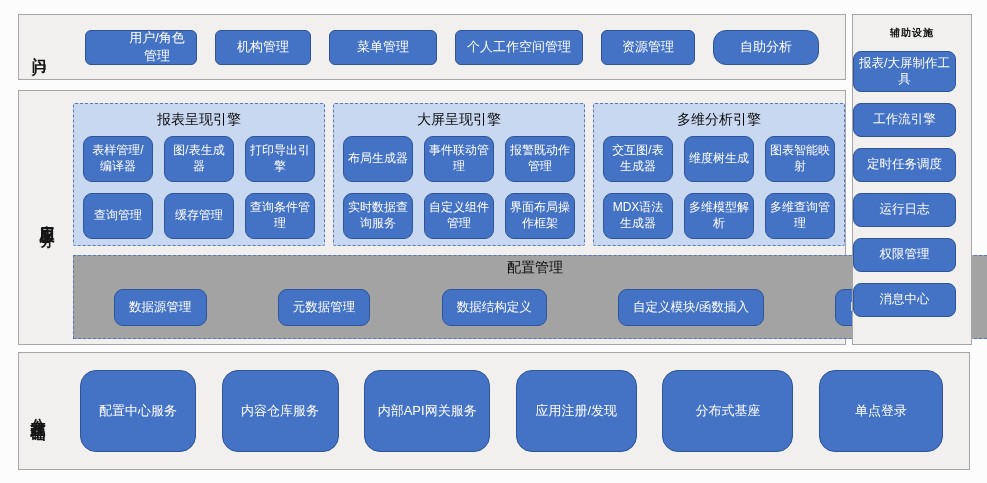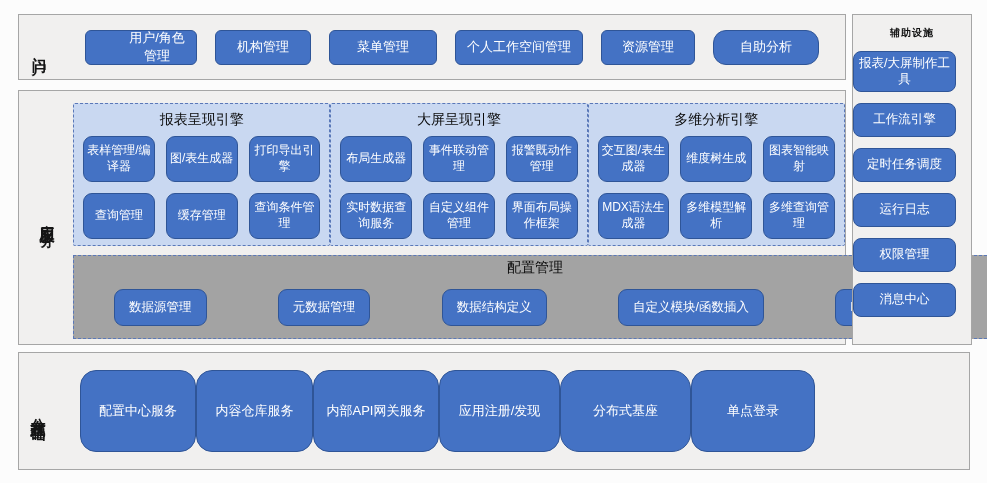--- a/index.html
+++ b/index.html
@@ -27,47 +27,47 @@
   .portal-btn{height:35px;border-radius:6px;font-size:13px;padding:0 8px;}
   .portal-btn:nth-child(1){width:112px;padding-left:40px;}
   .portal-btn:nth-child(2){width:96px;}
   .portal-btn:nth-child(3){width:108px;}
   .portal-btn:nth-child(4){width:128px;}
   .portal-btn:nth-child(5){width:94px;}
   .portal-btn:nth-child(6){width:106px;border-radius:13px;}
   
   #app-section{left:18px;top:90px;width:828px;height:255px;}
   #app-section .vlabel{position:absolute;left:21px;top:50%;transform:translateY(-50%);font-size:15px;}
-  .panels{position:absolute;left:54px;top:12px;width:772px;display:flex;gap:0;}
+  .panels{position:absolute;left:54px;top:12px;width:772px;display:flex;gap:8px;}
   .panel{
     flex:1;height:143px;background:#c9d8f1;border:1px dashed #5a78b8;border-radius:2px;
     box-sizing:border-box;padding:4px 9px 0 9px;
   }
   .panel-title{text-align:center;font-size:14px;padding:3px 0 7px;color:#0a0a0a;}
   .panel-grid{display:grid;grid-template-columns:repeat(3,1fr);gap:11px 11px;}
   .sub-btn{
     height:46px;border-radius:9px;font-size:12px;line-height:1.3;
     padding:2px 3px;word-break:break-all;
   }
   .config-panel{
     position:absolute;left:54px;top:164px;width:924px;height:84px;
     background:#a3a3a3;border:1px dashed #5a78b8;box-sizing:border-box;
   }
   .config-row{display:flex;justify-content:space-between;align-items:center;padding:5px 32px 0 40px;}
   .config-btn{height:37px;border-radius:9px;font-size:12.5px;padding:0 14px;min-width:88px;}
   
   #dist-section{left:18px;top:352px;width:952px;height:118px;display:flex;align-items:center;}
   #dist-section .vlabel{margin-left:12px;font-size:15px;letter-spacing:2px;}
-  .dist-row{flex:1;display:flex;align-items:center;padding:0 26px 0 34px;}
+  .dist-row{flex:1;display:flex;justify-content:space-between;align-items:center;padding:0 26px 0 34px;gap:12px;}
   .dist-btn{height:82px;border-radius:16px;font-size:13px;padding:0 12px;}
   .dist-btn:nth-child(1){width:116px;}
   .dist-btn:nth-child(2){width:117px;}
   .dist-btn:nth-child(3){width:126px;}
   .dist-btn:nth-child(4){width:121px;}
-  .dist-btn:nth-child(5){width:131px;border-radius:19px;}
+  .dist-btn:nth-child(5){width:131px;}
   .dist-btn:nth-child(6){width:124px;}
   
   #aux-section{left:852px;top:14px;width:120px;height:331px;}
   .aux-title{text-align:center;font-weight:bold;font-size:10px;padding:11px 0 1px;letter-spacing:1px;}
   .aux-col{display:flex;flex-direction:column;gap:11px;padding-top:10px;}
   .aux-btn{width:103px;min-height:34px;border-radius:8px;font-size:12.5px;line-height:1.3;padding:3px 4px;}
 </style>
 </head>
 <body>
 

